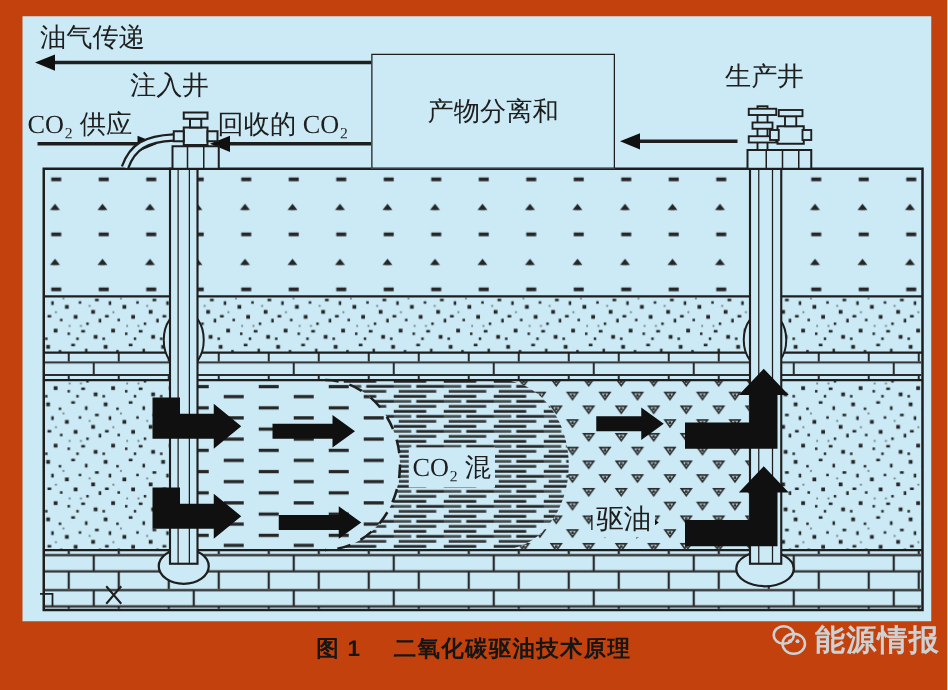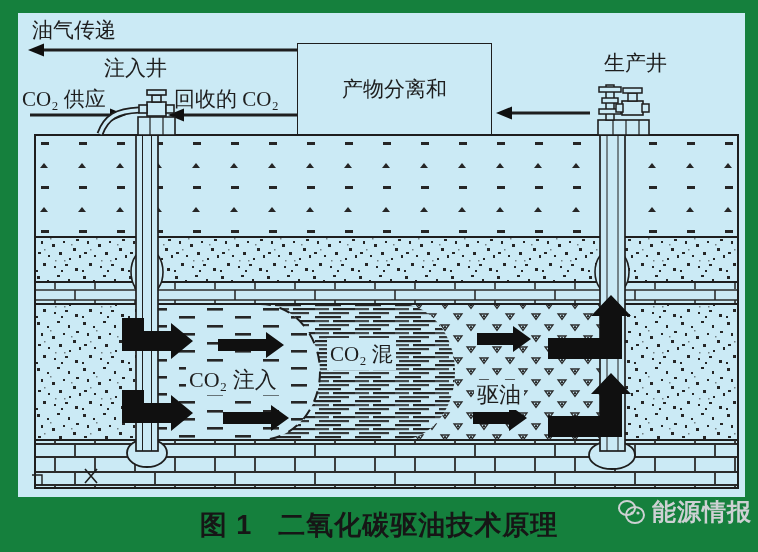--- a/index.html
+++ b/index.html
@@ -2,33 +2,33 @@
 <html style="--panel-bg: #cbeaf5; --ink: #1e1e1e; --arrow: #101010; --wm: #cdd1d3;"><head>
 <meta charset="utf-8">
 <style>
   :root{
     --panel-bg:#cbeaf5;
     --ink:#1e1e1e;
     --arrow:#101010;
     --wm:#cdd1d3;
   }
   html,body{margin:0;padding:0;background:#ffffff;}
-  #stage{position:relative;width:758px;height:552px;background:#15803d;overflow:hidden;
+  #stage{position:relative;width:758px;height:552px;background:#c2410c;overflow:hidden;
          font-family:"Liberation Serif","DejaVu Serif",serif;color:var(--ink);}
   .panel{position:absolute;left:18px;top:13px;width:727px;height:484px;background:var(--panel-bg);}
   .lbl{position:absolute;font-size:21px;line-height:1.1;white-space:nowrap;color:var(--ink);}
   .sep-box{position:absolute;left:297px;top:43px;width:195px;height:92px;border:1.7px solid var(--ink);
            background:var(--panel-bg);display:flex;flex-direction:column;justify-content:center;
            align-items:center;box-sizing:border-box;}
   .sep-box div{font-size:21px;line-height:32px;}
-  .res-lbl{position:absolute;font-size:22px;background:var(--panel-bg);padding:0 3px;white-space:nowrap;}
+  .res-lbl{position:absolute;font-size:22px;background:var(--panel-bg);padding:0 3px;white-space:nowrap;margin-top:20px;}
   .res-lbl.twolines{text-align:center;line-height:32px;font-size:21px;}
   .caption{position:absolute;left:0;right:0;top:507px;text-align:center;
            font-family:"Liberation Sans","DejaVu Sans",sans-serif;font-weight:bold;
-           font-size:27px;color:#161616;letter-spacing:1px;}
+           font-size:18px;color:#161616;letter-spacing:1px;}
   .caption .gap{display:inline-block;width:26px;}
   .watermark{position:absolute;right:6px;top:496px;display:flex;align-items:center;gap:5px;
              font-family:"Liberation Sans","DejaVu Sans",sans-serif;
              font-size:24px;font-weight:bold;color:var(--wm);letter-spacing:1px;}
   
   svg{position:absolute;left:0;top:0;overflow:visible;}
   .ln{stroke:var(--ink);fill:none;}
   .inkfill{fill:var(--arrow);stroke:none;}
   .bluestroke{fill:var(--panel-bg);stroke:var(--ink);}
   .pg{fill:#262626;}
@@ -201,27 +201,26 @@
       <rect x="642" y="104" width="7" height="8" class="bluestroke" stroke-width="1.5"></rect>
       <rect x="628" y="93" width="9" height="8" class="bluestroke" stroke-width="1.5"></rect>
       <rect x="623" y="88" width="19" height="5" class="bluestroke" stroke-width="1.5"></rect>
     </g>
   </svg>
 
   <div class="lbl" style="left:32px;top:19px;">油气传递</div>
   <div class="lbl" style="left:104px;top:57px;text-align:center;">注入井</div>
   <div class="lbl" style="left:174px;top:88px;">回收的 CO₂</div>
   <div class="lbl" style="left:22px;top:88px;">CO₂ 供应</div>
-  <div class="lbl" style="left:604px;top:52px;">生产井</div>
+  <div class="lbl" style="left:580px;top:52px;font-family:Liberation Mono, monospace;">生产井</div>
 
   <div class="sep-box">
     <div>产物分离和</div>
   </div>
 
-  <div class="res-lbl" style="left:186px;top:365px;">CO₂ 注入</div>
   <div class="res-lbl twolines" style="left:327px;top:338px;">
     <div>CO₂ 混</div>
   </div>
   <div class="res-lbl" style="left:474px;top:380px;">驱油</div>
 
   <div class="caption">
     <span>图 1</span><span class="gap"></span><span>二氧化碳驱油技术原理</span>
   </div>
 
   <div class="watermark">

